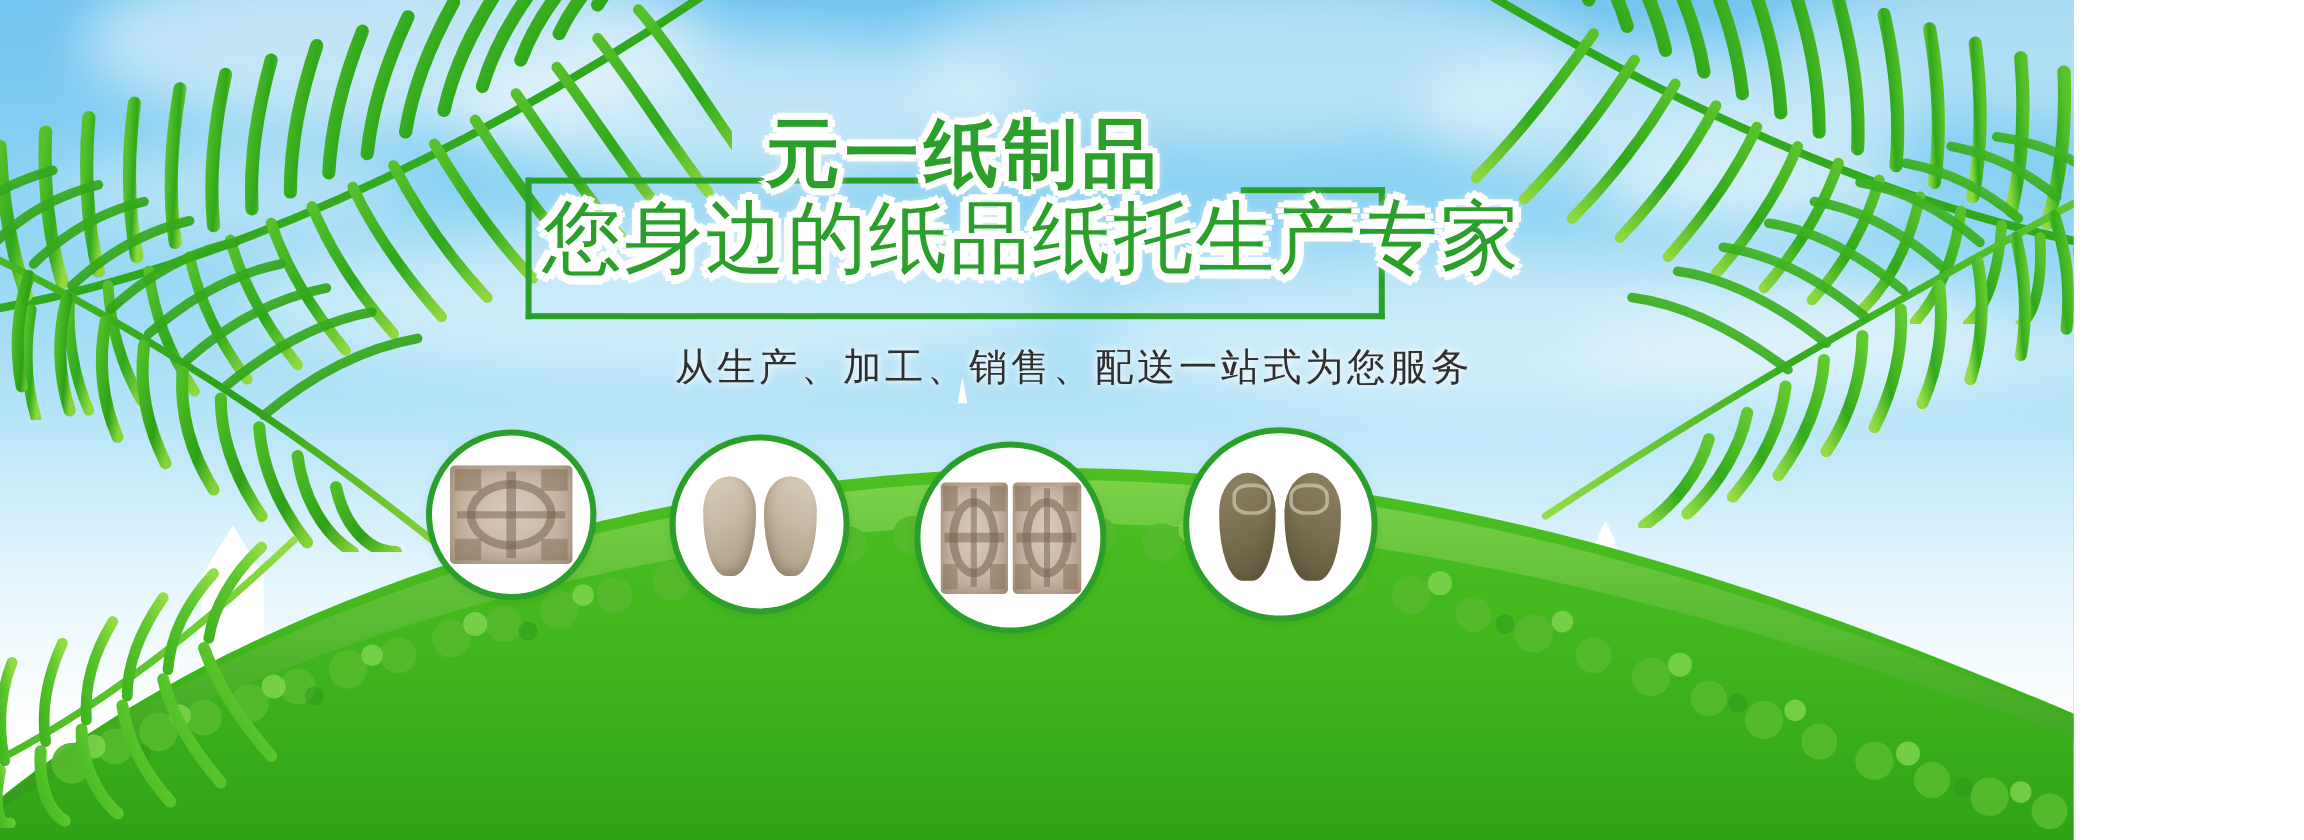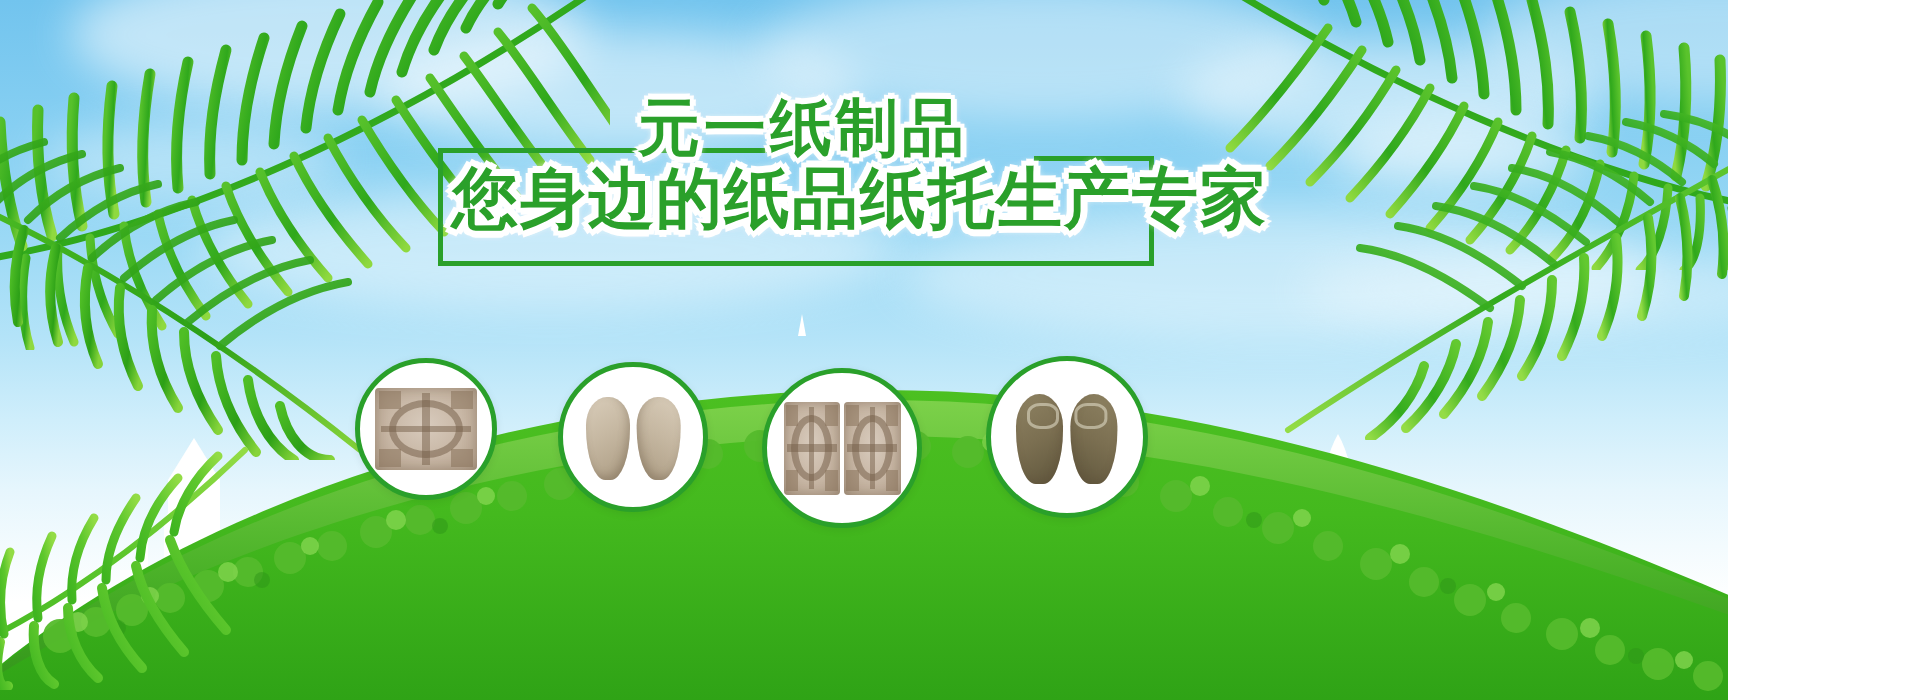--- a/index.html
+++ b/index.html
@@ -107,21 +107,21 @@
     -webkit-text-stroke:0px;
     text-shadow:
       0 0 10px #fff, 0 0 10px #fff, 0 0 10px #fff,
       4px 4px 0 #fff, -4px 4px 0 #fff, 4px -4px 0 #fff, -4px -4px 0 #fff,
       0 6px 0 #fff, 0 -6px 0 #fff, 6px 0 0 #fff, -6px 0 0 #fff;
   }
   .title-2{
     position:absolute;
     left:14px; top:46px;
     font-size:66px;
-    font-weight:bold;
+    font-weight:normal;
     letter-spacing:2px;
     color:#2aa02a;
     white-space:nowrap;
     text-shadow:
       0 0 11px #fff, 0 0 11px #fff, 0 0 11px #fff,
       5px 5px 0 #fff, -5px 5px 0 #fff, 5px -5px 0 #fff, -5px -5px 0 #fff,
       0 7px 0 #fff, 0 -7px 0 #fff, 7px 0 0 #fff, -7px 0 0 #fff;
   }
 
   
@@ -614,20 +614,23 @@
     <div class="frame-top"></div>
     <div class="frame-top-right"></div>
     <div class="frame-left"></div>
     <div class="frame-right"></div>
     <div class="frame-bottom"></div>
 
     <div class="title-1">元一纸制品</div>
     <div class="title-2">您身边的纸品纸托生产专家</div>
   </div>
 
+  <div class="subtitle">
+    <span class="inner">从生产、加工、销售、配送一站式为您服务</span>
+  </div>
 
   <div class="circle c-a">
     <div class="ph">
       <div class="tray">
         <div class="bar-v"></div>
         <div class="cnr a"></div>
           <div class="cnr b"></div>
         <div class="cnr c"></div>
           <div class="cnr d"></div>
       </div>

